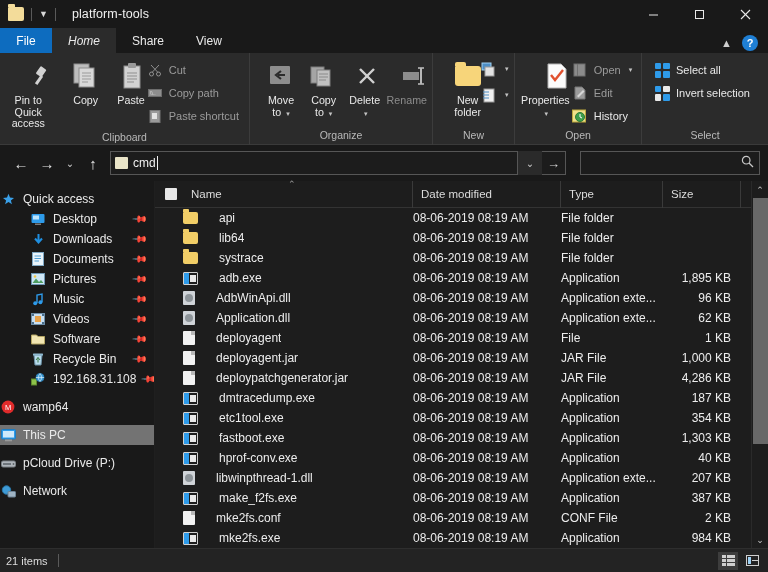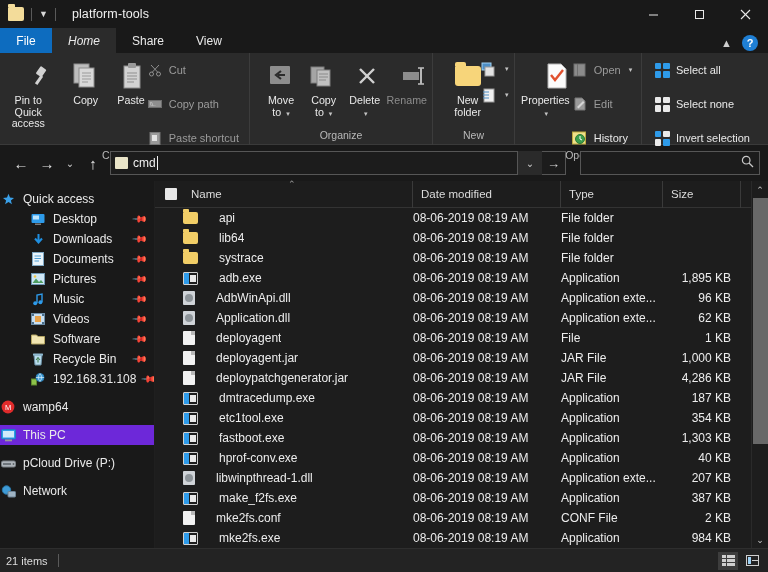--- a/index.html
+++ b/index.html
@@ -54,21 +54,21 @@
   .rgroup-label { height: 17px; font-size: 10.5px; color: #b9b9b9;
                   text-align: center; line-height: 15px; }
 
   .big-btn { width: 62px; display: flex; flex-direction: column; align-items: flex-end;
              padding-top: 3px; }
   .big-btn .ico { height: 32px; display: flex; align-items: center; justify-content: center; }
   .big-btn .lbl { font-size: 10.7px; color: #e9e9e9; text-align: center;
                   line-height: 11.5px; margin-top: 3px; }
   .big-btn .lbl.dim { color: #8c8c8c; }
   .small-col { display: flex; flex-direction: column; justify-content: flex-start;
-               padding-top: 3px; gap: 14px; }
+               padding-top: 3px; gap: 3px; }
   .small-btn { display: flex; align-items: center; gap: 6px; height: 20px;
                padding: 0 5px 0 2px; font-size: 11px; color: #e9e9e9; white-space: nowrap; }
   .small-btn.dim { color: #9b9b9b; }
   .small-btn .sico { width: 16px; height: 16px; display: flex;
                      align-items: center; justify-content: center; flex: none; }
   .caret { font-size: 7px; color: #c4c4c4; margin-left: 2px; }
   .folder-ico { width: 26px; height: 20px; background: #f7d57a; border-radius: 1px 3px 3px 3px;
                 position: relative; }
   .folder-ico:before { content:""; position:absolute; left:0; top:-4px; width: 11px; height: 4px;
                        background: #f7d57a; border-radius: 2px 2px 0 0; }
@@ -104,21 +104,21 @@
                      color: #e8e8e8; font-size: 11.5px; font-family: inherit; }
 
   
   .content { flex: 1; display: flex; min-height: 0; background: #191919; }
 
   .navpane { width: 155px; background: #191919; padding-top: 8px; flex: none;
              border-right: 1px solid #1f1f1f; overflow: hidden; }
   .navitem { height: 20px; display: flex; align-items: center; 
              font-size: 12px; color: #eaeaea; position: relative; gap: 7px; }
   .navitem.indent { padding-left: 30px; }
-  .navitem.sel { background: #6d28d9; }
+  .navitem.sel { background: #737373; }
   .navitem .nico { width: 16px; height: 16px; flex: none; display: flex;
                    align-items: center; justify-content: center; }
   .navitem .pin { margin-left: auto; margin-right: 8px; color: #9b9b9b; font-size: 10px;
                   transform: rotate(45deg); }
   .navgap { height: 8px; }
 
   .filepane { flex: 1; display: flex; flex-direction: column; min-width: 0;
               background: #1d1d1d; }
   .colhead { height: 27px; display: flex; align-items: center; background: #1d1d1d;
              border-bottom: 1px solid #333; position: relative; flex: none;
@@ -455,31 +455,20 @@
                   <i></i>
                   <i></i>
                   <i></i>
                 </span>
             </span>
             <span>Select all</span>
           </div>
           <div class="small-btn">
             <span class="sico">
               <span class="selgrid">
-                  <i class="off"></i>
-                  <i class="off"></i>
-                  <i class="off"></i>
-                  <i class="off"></i>
-                </span>
-            </span>
-            <span>Select none</span>
-          </div>
-          <div class="small-btn">
-            <span class="sico">
-              <span class="selgrid">
                   <i></i>
                   <i class="off"></i>
                   <i class="off"></i>
                   <i></i>
                 </span>
             </span>
             <span>Invert selection</span>
           </div>
         </div>
       </div>

